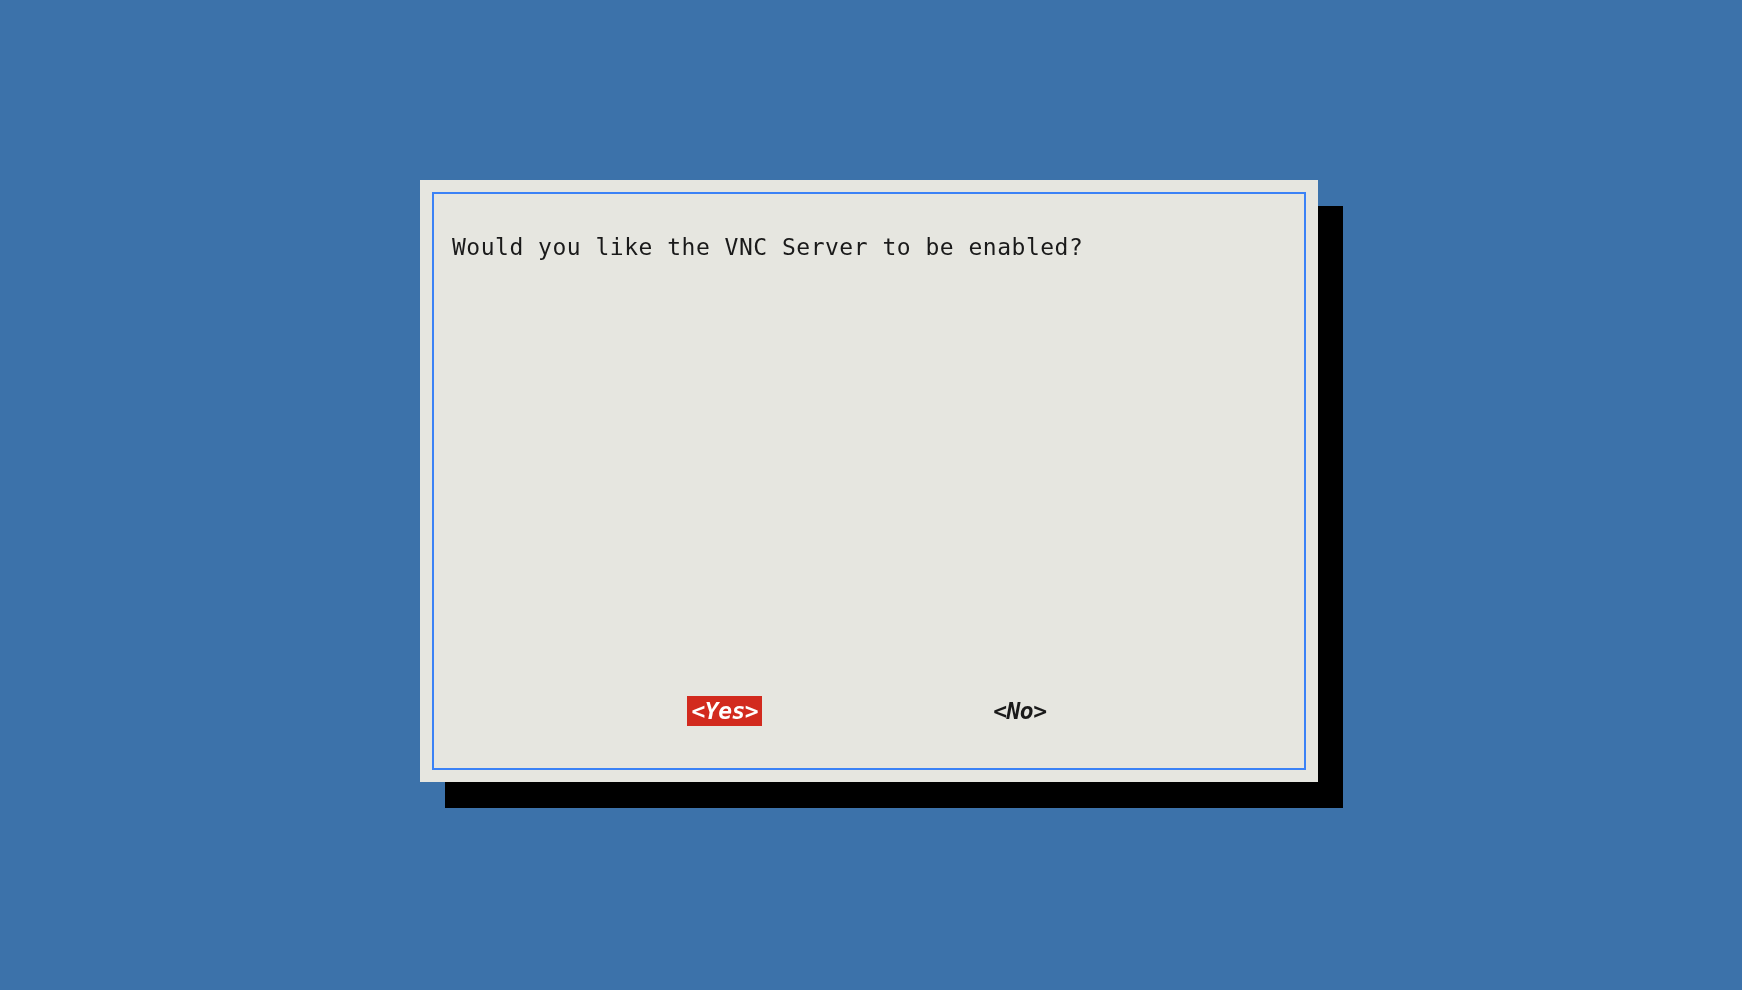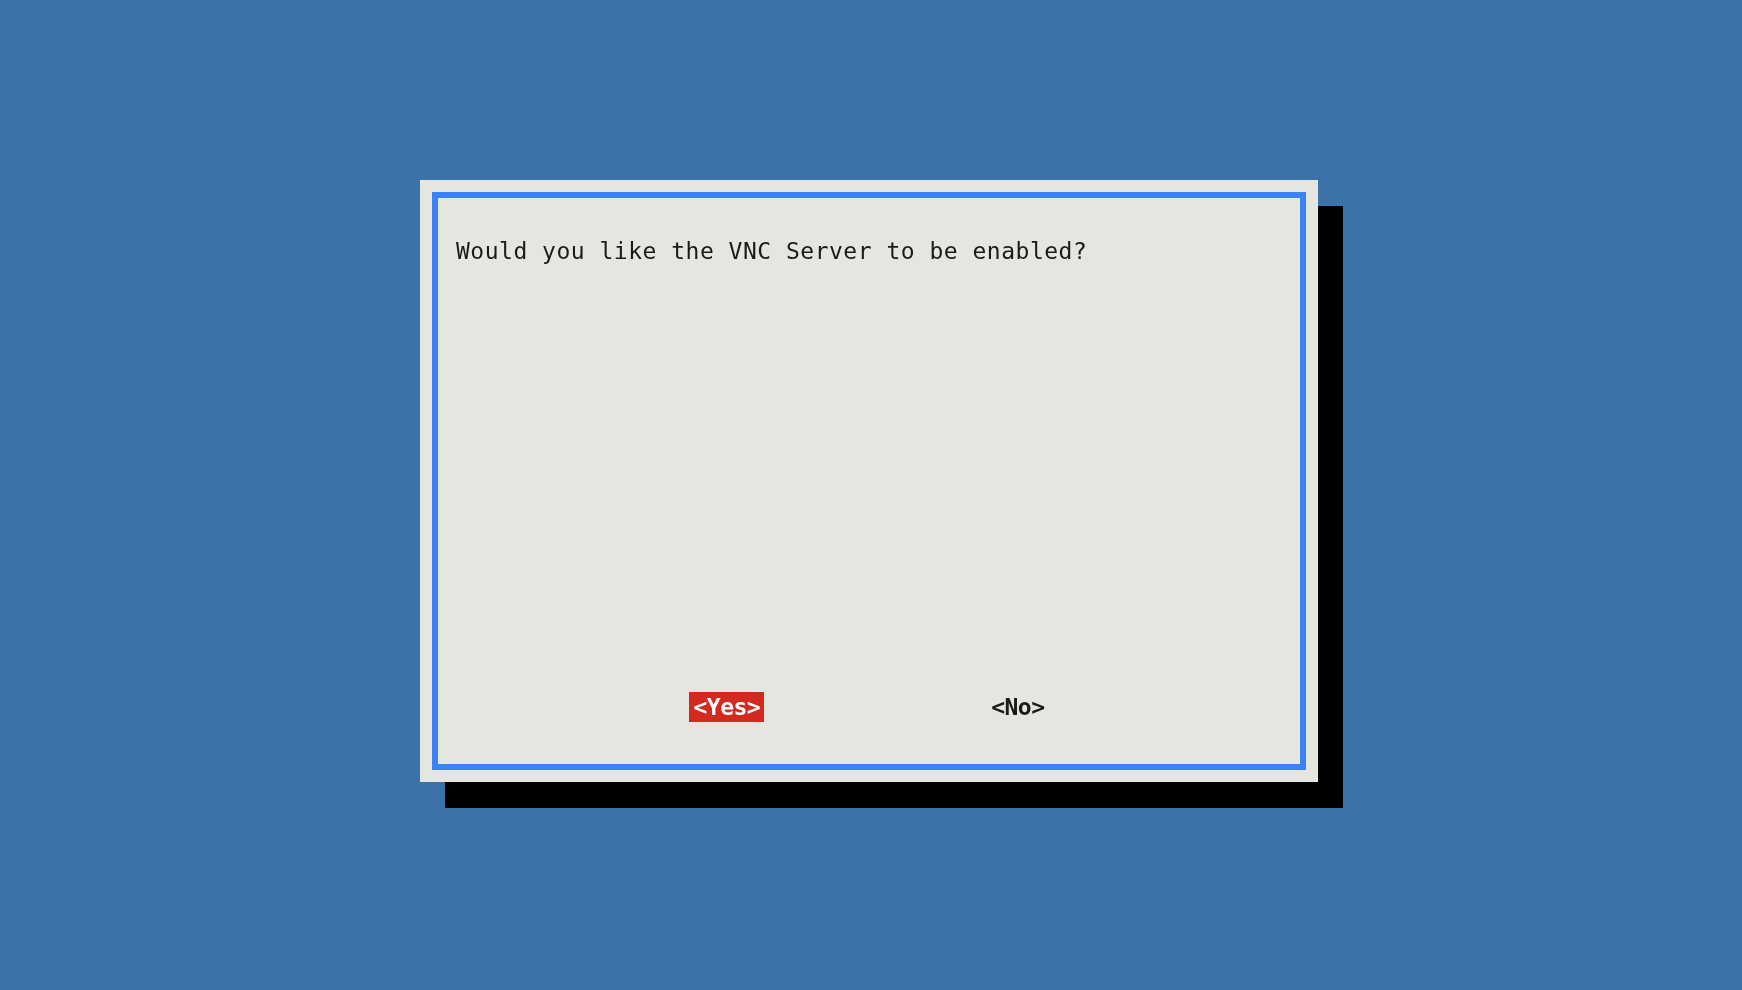--- a/index.html
+++ b/index.html
@@ -28,21 +28,21 @@
       left: 420px;
       top: 180px;
       width: 898px;
       height: 602px;
       background-color: #e6e6e0;
       padding: 12px;
     }
     .dialog-inner {
       width: 100%;
       height: 100%;
-      border: 6px solid #3b82f6;
+      border: 2px solid #3b82f6;
       position: relative;
       background-color: #e6e6e0;
     }
     .dialog-message {
       position: absolute;
       left: 18px;
       top: 40px;
       font-size: 23px;
       color: #1a1a1a;
       letter-spacing: 0.5px;
@@ -58,20 +58,21 @@
       padding: 0 140px;
     }
     .tui-button {
       font-size: 23px;
       font-weight: bold;
       font-family: inherit;
       border: none;
       padding: 2px 4px;
       cursor: pointer;
       letter-spacing: -0.5px;
+      font-style: italic;
     }
     .tui-button.selected {
       background-color: #d22a1e;
       color: #ffffff;
     }
     .tui-button.unselected {
       background-color: transparent;
       color: #1a1a1a;
       text-align: right;
     }

